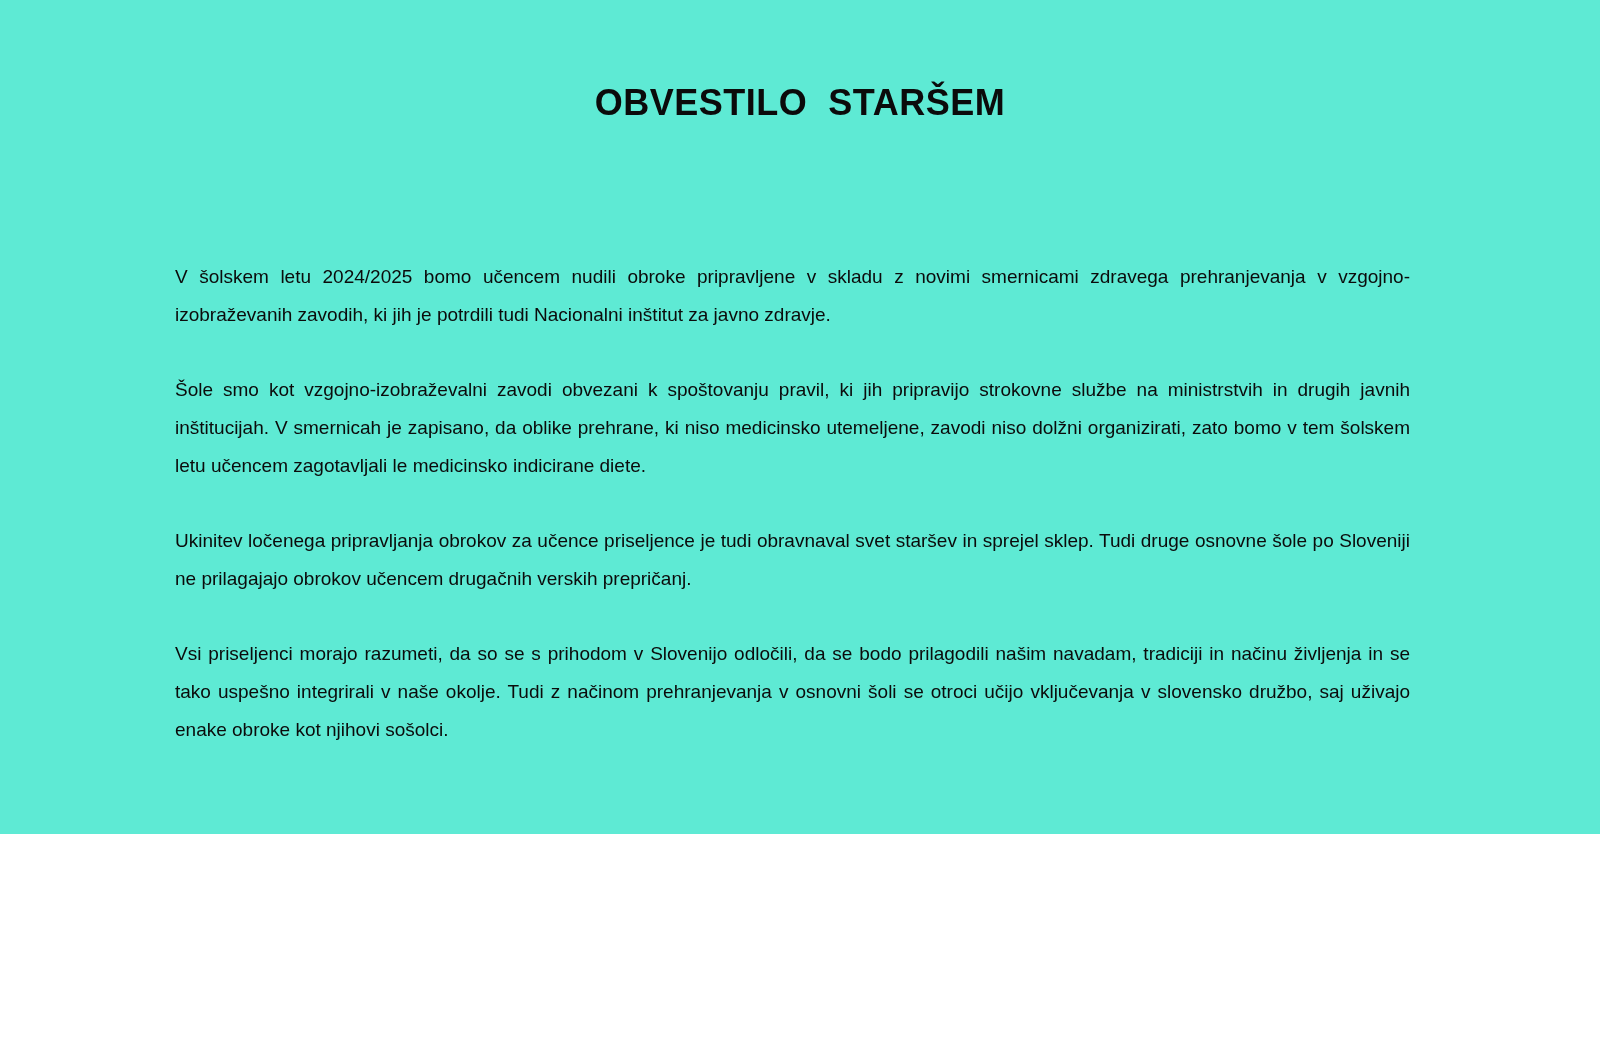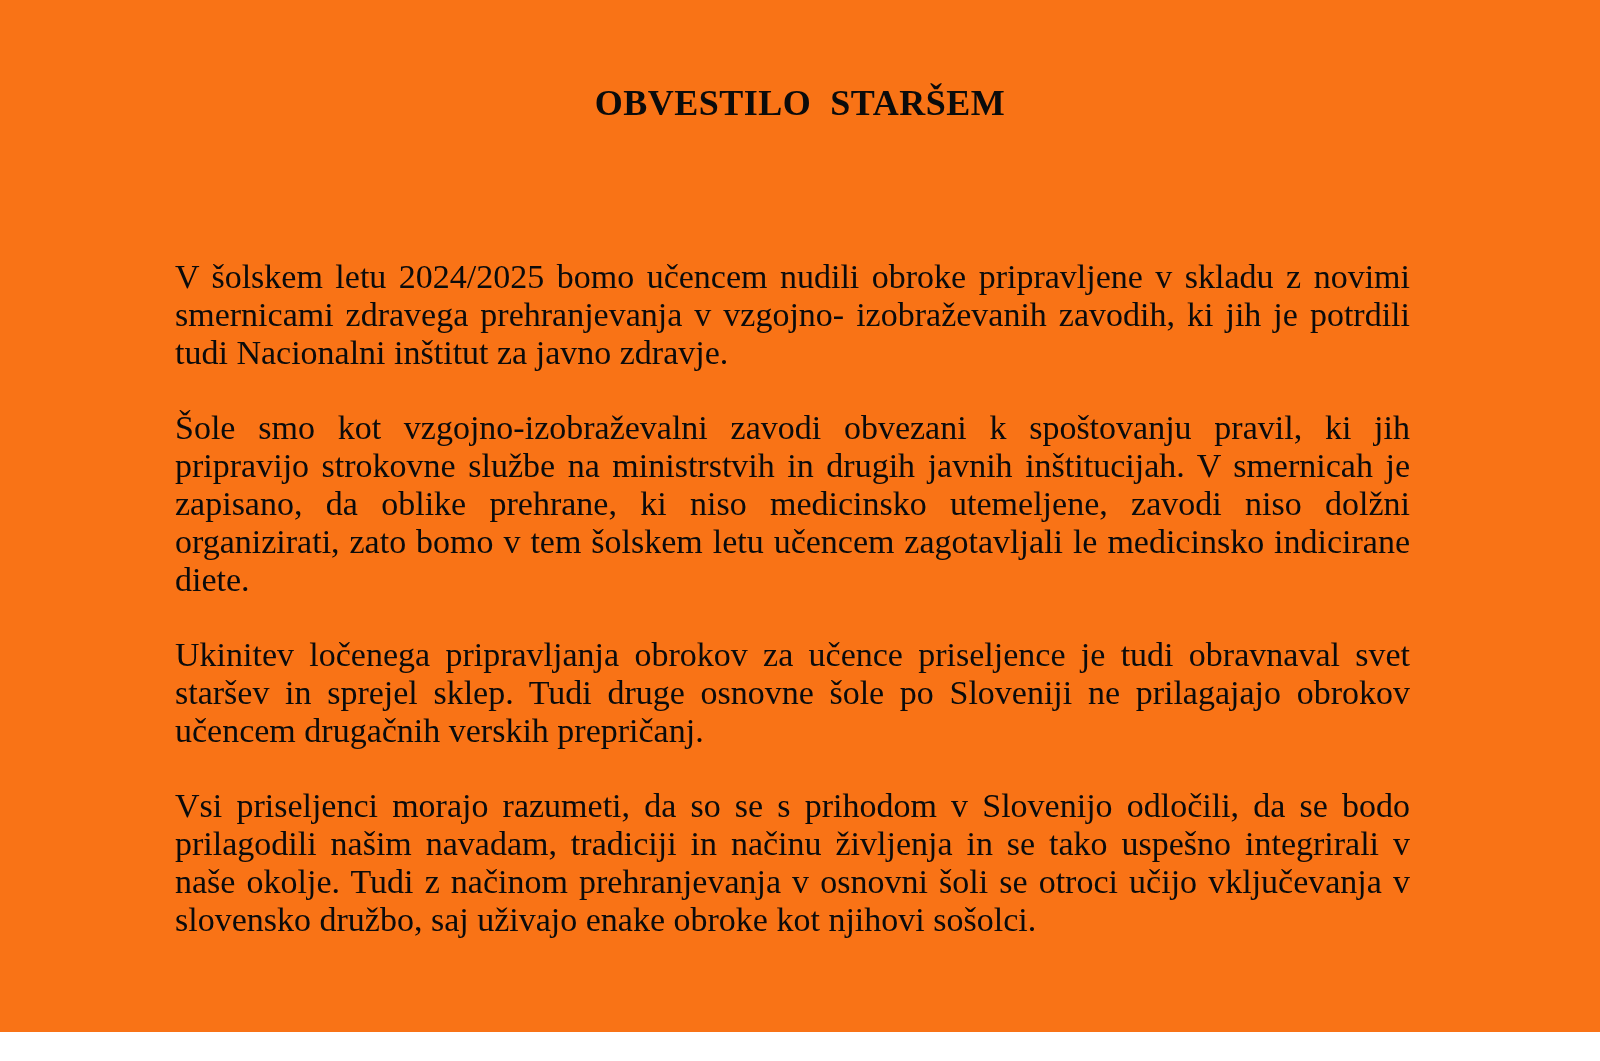--- a/index.html
+++ b/index.html
@@ -3,24 +3,24 @@
 <meta charset="utf-8">
 <style>
   html, body {
     margin: 0;
     padding: 0;
     background: #ffffff;
   }
   .page {
     position: relative;
     width: 1600px;
-    height: 1032px;
-    background: #f97316;
+    height: 834px;
+    background: #5eead4;
     overflow: hidden;
-    font-family: Liberation Serif, serif;
+    font-family: Liberation Sans, sans-serif;
     color: #0b0b0b;
   }
   .doc-title {
     position: absolute;
     top: 82px;
     left: 0;
     width: 100%;
     margin: 0;
     text-align: center;
     font-size: 36px;
@@ -30,21 +30,21 @@
     color: #0b0b0b;
   }
   .doc-body {
     position: absolute;
     top: 258px;
     left: 175px;
     width: 1235px;
   }
   .doc-body p {
     margin: 0 0 37px 0;
-    font-size: 34px;
+    font-size: 19px;
     line-height: 38px;
     text-align: justify;
     color: #0b0b0b;
   }
   .doc-body p.closing {
     margin-top: 96px;
     margin-bottom: 0;
     text-align: left;
   }
 </style>

